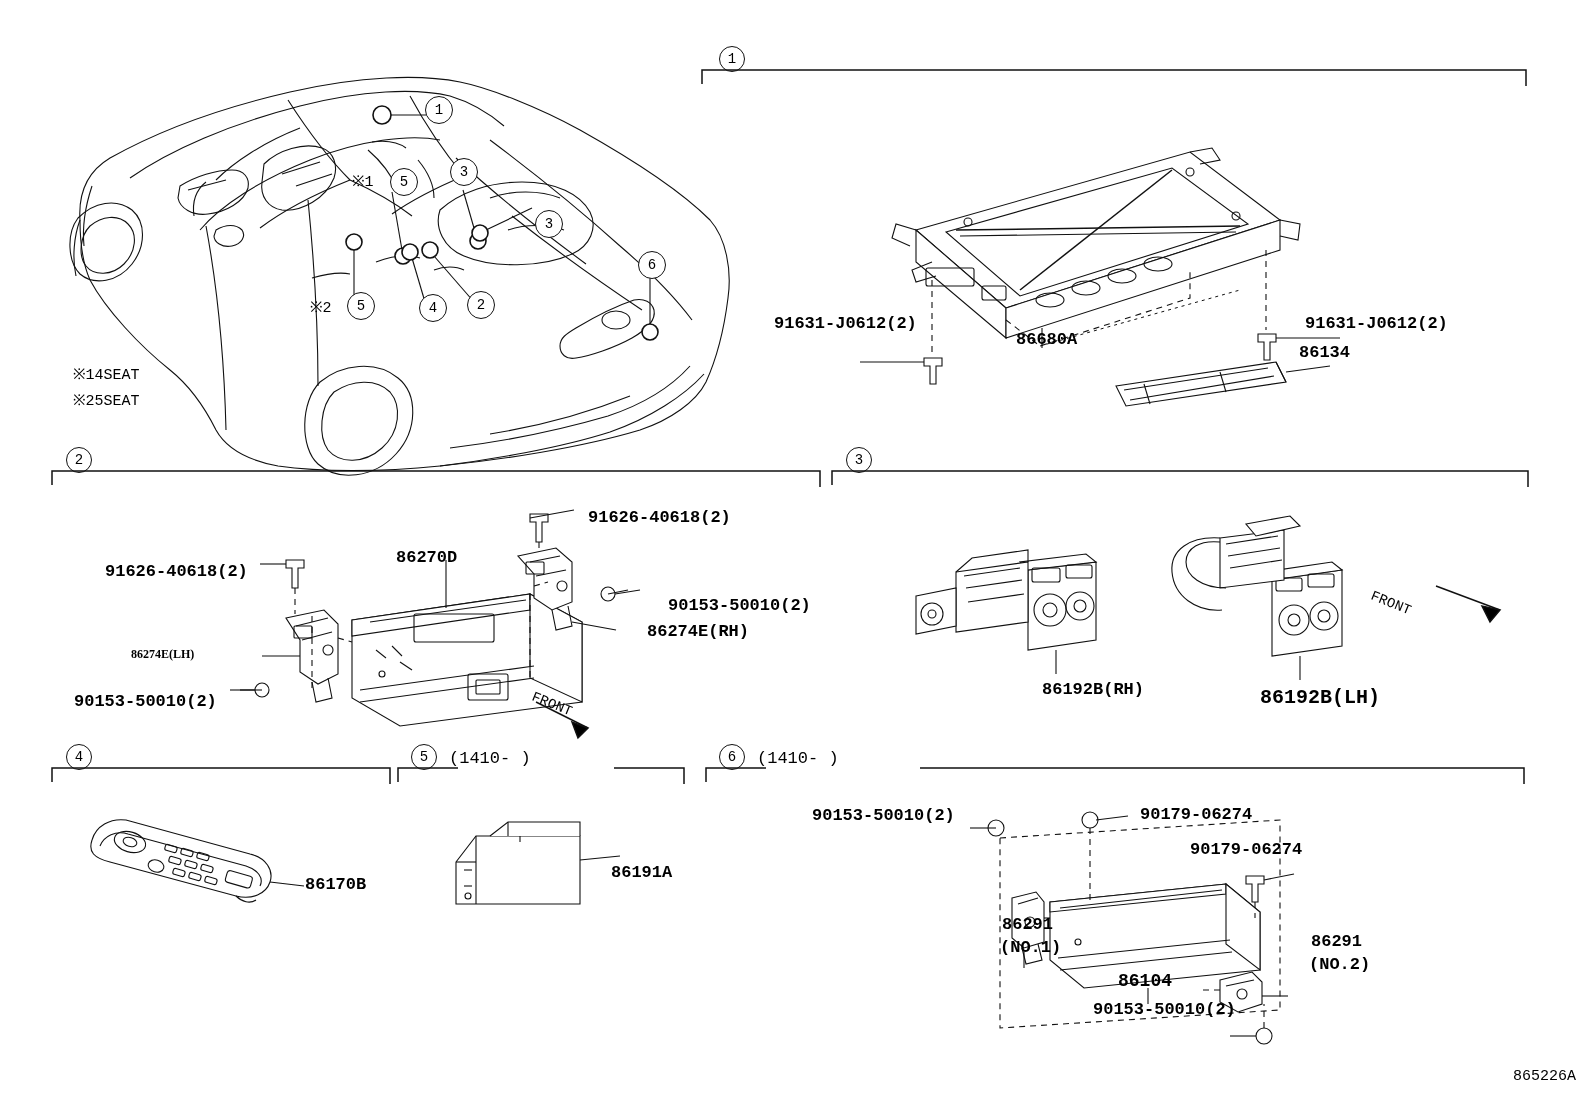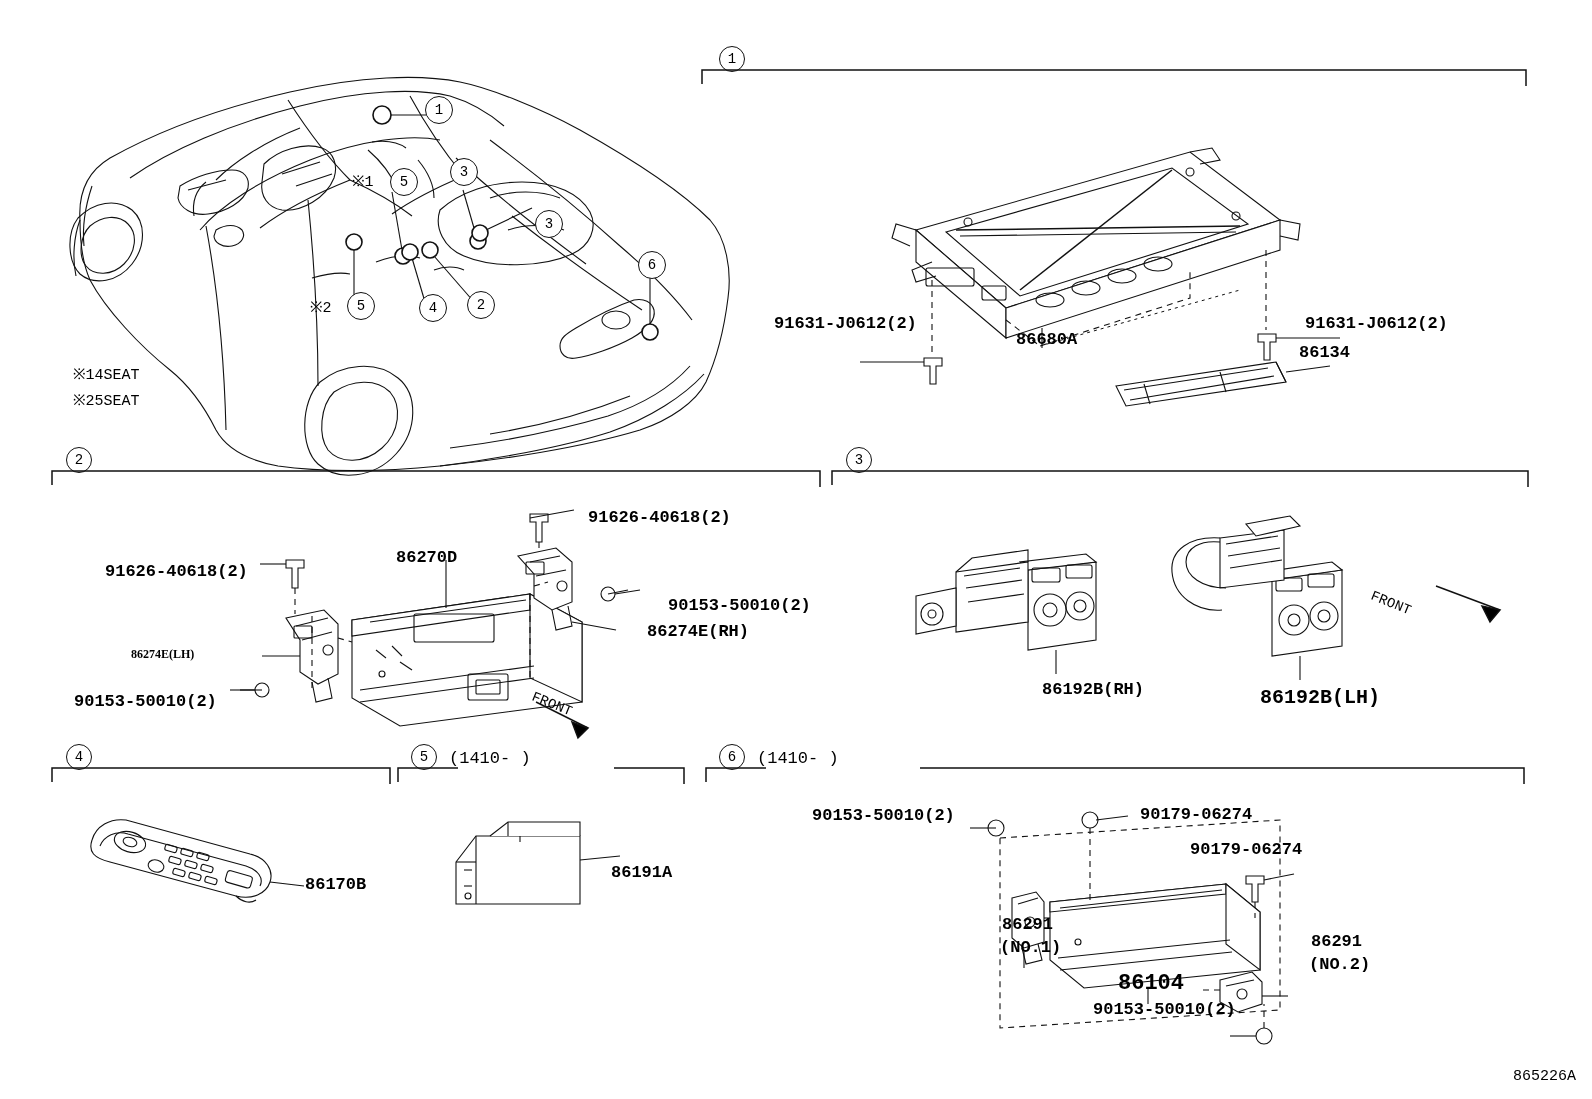--- a/index.html
+++ b/index.html
@@ -444,19 +444,19 @@
       <path d="M388 198 L388 214"></path>
       <path d="M502 206 L528 206"></path>
     </g>
   </svg>
 
   <div class="lbl" style="left:812px;top:806px;font-size:17px;">90153-50010(2)</div>
   <div class="lbl" style="left:1140px;top:805px;font-size:17px;">90179-06274</div>
   <div class="lbl" style="left:1190px;top:840px;font-size:17px;">90179-06274</div>
   <div class="lbl" style="left:1002px;top:915px;font-size:17px;">86291</div>
   <div class="lbl" style="left:1000px;top:938px;font-size:17px;">(NO.1)</div>
-  <div class="lbl" style="left:1118px;top:971px;font-size:22px;">86104</div>
+  <div class="lbl" style="left:1118px;top:971px;font-size:18px;">86104</div>
   <div class="lbl" style="left:1311px;top:932px;font-size:17px;">86291</div>
   <div class="lbl" style="left:1309px;top:955px;font-size:17px;">(NO.2)</div>
   <div class="lbl" style="left:1093px;top:1000px;font-size:17px;">90153-50010(2)</div>
 
   <div class="pgid">865226A</div>
 </div>
 
 </body></html>

